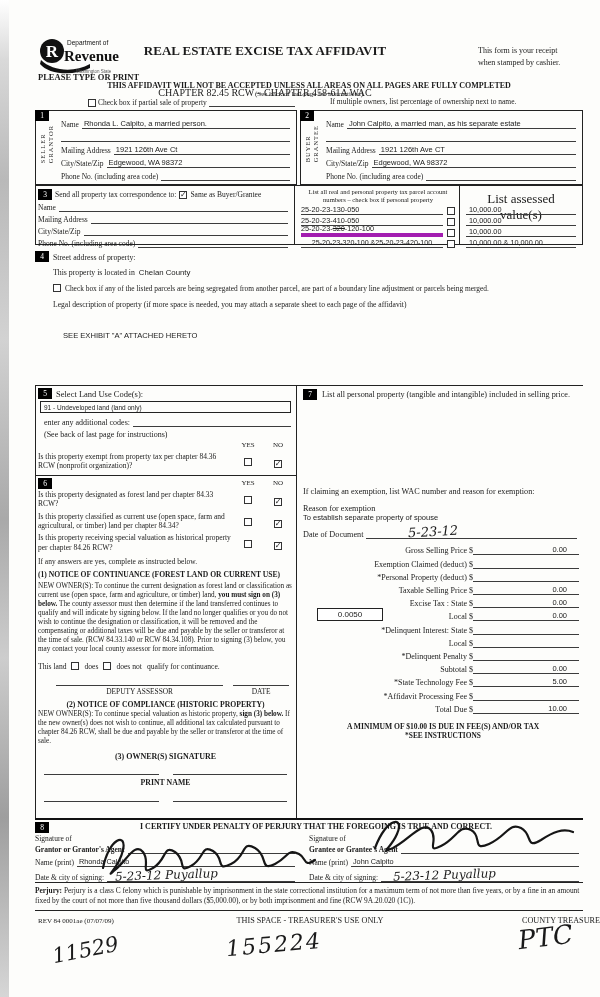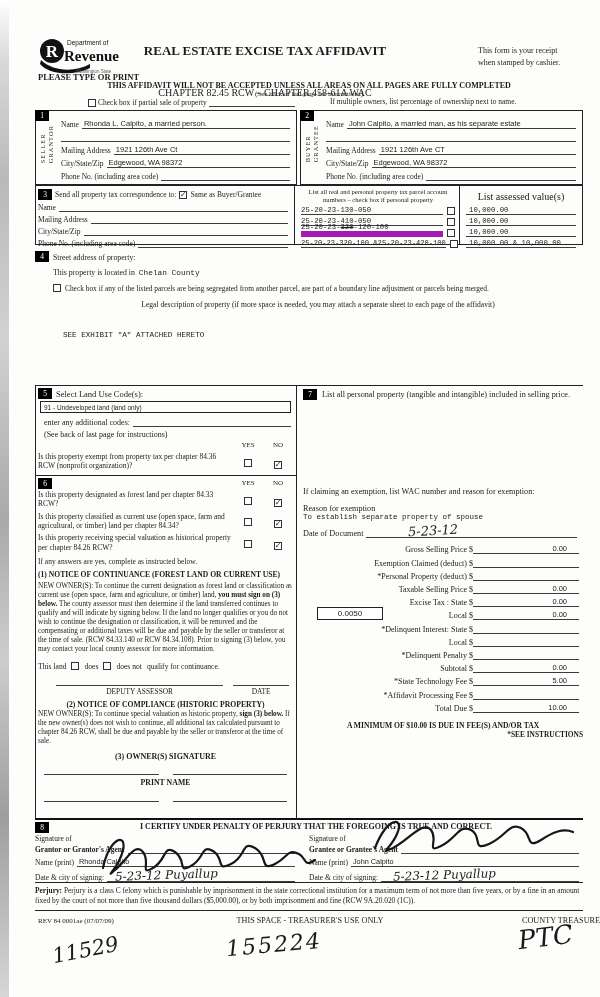--- a/index.html
+++ b/index.html
@@ -2,37 +2,37 @@
 <html><head>
 <meta charset="utf-8">
 <style>
   * { margin:0; padding:0; box-sizing:border-box; }
   html,body { background:#ffffff; }
   .page { position:relative; width:600px; height:997px; background:#fdfdfb; color:#1b1b1b;
           font-family:"Liberation Serif", serif; overflow:hidden; }
   .scan-edge { position:absolute; left:0; top:0; width:9px; height:997px;
     background:linear-gradient(180deg,#ffffff 0%,#d9d9d9 6%,#b9b9b9 18%,#d2d2d2 34%,#a9a9a9 52%,#cdcdcd 66%,#9e9e9e 82%,#d6d6d6 100%); }
   .abs { position:absolute; }
-  .sans { font-family:Liberation Mono, monospace; }
+  .sans { font-family:Liberation Sans, sans-serif; }
   .b { font-weight:bold; }
   .c { text-align:center; }
   .hand { font-family:"DejaVu Serif", serif; font-style:italic; color:#1a1a1a; }
   .tab { background:#000; color:#fff; width:14px; height:11px; font-size:7.5px; line-height:11px;
          text-align:center; flex:none; display:inline-block; }
   .cb { width:8px; height:8px; border:1px solid #333; display:inline-flex; align-items:center;
         justify-content:center; font-size:8px; line-height:1; background:#fff; flex:none; }
   .fld { display:flex; align-items:flex-end; }
   .fld .lab { white-space:nowrap; padding-right:3px; }
   .fld .fill { flex:1; border-bottom:1px solid #3c3c3c; white-space:nowrap; padding:0 2px;
                font-family:"Liberation Sans", sans-serif; }
   .party-box { position:absolute; border:1px solid #222; height:75px; background:transparent; }
   .vlabels { position:absolute; left:3px; top:14px; display:flex; gap:1px; }
   .vtext { writing-mode:vertical-rl; transform:rotate(180deg); font-size:6.5px; letter-spacing:1px; }
   .yn { width:30px; text-align:center; flex:none; }
-  .qrow { display:flex; align-items:flex-end; margin-top:3px; }
+  .qrow { display:flex; align-items:center; margin-top:3px; }
   .qtext { flex:1; font-size:7.5px; line-height:1.25; }
   .mrow { display:flex; align-items:flex-end; height:13.2px; position:relative; }
   .mlab { width:170px; text-align:right; white-space:nowrap; font-size:8px; flex:none; }
   .mfill { flex:1; border-bottom:1px solid #3c3c3c; text-align:right; padding-right:12px;
            font-size:7.5px; font-family:"Liberation Sans", sans-serif; }
   .rate { position:absolute; left:14px; bottom:0px; width:66px; border:1.5px solid #222;
           text-align:center; font-size:8px; padding:1px 0; background:#fff;
           font-family:"Liberation Sans", sans-serif; }
   .lubox { border:1.5px solid #222; margin:2px 2px; padding:1.5px 3px; font-size:6.5px;
            font-family:"Liberation Sans", sans-serif; }
@@ -167,31 +167,31 @@
       </div>
       <div class="fld sans" style="height:11px; font-size:7.3px;">
         <span style="flex:1; border-bottom:1px solid #3c3c3c; white-space:nowrap;"><span>25-20-23-130-050</span><span style="text-decoration:line-through;"></span><span></span></span>
         <span class="cb" style="margin-left:4px;"></span>
       </div>
       <div class="fld sans" style="height:11px; font-size:7.3px;">
         <span style="flex:1; border-bottom:1px solid #3c3c3c; white-space:nowrap;"><span>25-20-23-410-050</span><span style="text-decoration:line-through;"></span><span></span></span>
         <span class="cb" style="margin-left:4px;"></span>
       </div>
       <div class="fld sans" style="height:11px; font-size:7.3px;">
-        <span style="flex:1; border-bottom:6px solid #a21caf; white-space:nowrap;margin-top:28px;"><span>25-20-23-</span><span style="text-decoration:line-through;">320</span><span>-120-100</span></span>
+        <span style="flex:1; border-bottom:4px solid #a21caf; white-space:nowrap;margin-top:28px;"><span>25-20-23-</span><span style="text-decoration:line-through;">320</span><span>-120-100</span></span>
         <span class="cb" style="margin-left:4px;"></span>
       </div>
       <div class="fld sans" style="height:11px; font-size:7.1px;">
         <span style="flex:1; border-bottom:1px solid #3c3c3c; white-space:nowrap;text-align:center;"><span>25-20-23-320-100 &amp;25-20-23-420-100</span><span style="text-decoration:line-through;"></span><span></span></span>
         <span class="cb" style="margin-left:4px;"></span>
       </div>
     </div>
 
     <div style="flex:1; border:1px solid #222; border-left:none; padding:2px 6px 0 6px;">
-      <div class="c" style="font-size:10px; height:16px; padding-top:3px;">List assessed value(s)</div>
+      <div class="c" style="font-size:13px; height:16px; padding-top:3px;">List assessed value(s)</div>
       <div class="fld sans" style="height:11px; font-size:7.3px;">
         <span style="flex:1; border-bottom:1px solid #3c3c3c; padding-left:3px;">10,000.00</span>
       </div>
       <div class="fld sans" style="height:11px; font-size:7.3px;">
         <span style="flex:1; border-bottom:1px solid #3c3c3c; padding-left:3px;">10,000.00</span>
       </div>
       <div class="fld sans" style="height:11px; font-size:7.3px;">
         <span style="flex:1; border-bottom:1px solid #3c3c3c; padding-left:3px;">10,000.00</span>
       </div>
       <div class="fld sans" style="height:11px; font-size:7.3px;">
@@ -206,21 +206,21 @@
       <span class="lab">Street address of property:</span>
     </div>
     <div style="margin:6px 0 0 18px; display:flex; gap:4px; align-items:baseline;">
       <span>This property is located in</span>
       <span class="sans">Chelan County</span>
     </div>
     <div style="margin:7px 0 0 18px; display:flex; gap:4px; align-items:flex-start; font-size:7.4px;">
       <span class="cb"></span>
       <span>Check box if any of the listed parcels are being segregated from another parcel, are part of a boundary line adjustment or parcels being merged.</span>
     </div>
-    <div style="margin:7px 0 0 18px; font-size:7.6px;text-align:center;">Legal description of property (if more space is needed, you may attach a separate sheet to each page of the affidavit)</div>
+    <div style="margin:7px 0 0 18px; font-size:7.6px;">Legal description of property (if more space is needed, you may attach a separate sheet to each page of the affidavit)</div>
     <div class="sans" style="margin:22px 0 0 28px; font-size:7.6px;">SEE EXHIBIT "A" ATTACHED HERETO</div>
   </div>
 
   <div class="abs" style="left:35px; top:385px; width:548px; height:433px; border-top:1.5px solid #222; display:flex;">
 
     <div style="width:262px; border-left:1px solid #222; border-right:1px solid #222; flex:none;">
       <div style="border-bottom:1px solid #222; padding:2px 3px 4px 2px;">
         <div style="display:flex; gap:4px; align-items:center;">
           <span class="tab">5</span>
           <span style="font-size:8.5px;">Select Land Use Code(s):</span>
@@ -365,21 +365,21 @@
           <span class="mlab">*Affidavit Processing Fee $</span>
           <span class="mfill"></span>
         </div>
         <div class="mrow">
           <span class="mlab">Total Due $</span>
           <span class="mfill">10.00</span>
         </div>
       </div>
 
       <div class="b c" style="margin-top:8px; font-size:7.6px;">A MINIMUM OF $10.00 IS DUE IN FEE(S) AND/OR TAX</div>
-      <div class="b c" style="font-size:7.4px;text-align:right;">*SEE INSTRUCTIONS</div>
+      <div class="b c" style="font-size:7.4px;">*SEE INSTRUCTIONS</div>
     </div>
   </div>
 
   <div class="abs" style="left:35px; top:818px; width:548px; height:64px; border-top:2px solid #111; padding-top:2px;">
     <div style="display:flex; align-items:flex-start;">
       <span class="tab">8</span>
       <span class="b c" style="flex:1; font-size:8px;">I CERTIFY UNDER PENALTY OF PERJURY THAT THE FOREGOING IS TRUE AND CORRECT.</span>
     </div>
     <div style="display:flex; margin-top:1px;">
       <div style="width:50%; padding-right:14px; font-size:7.5px;">

